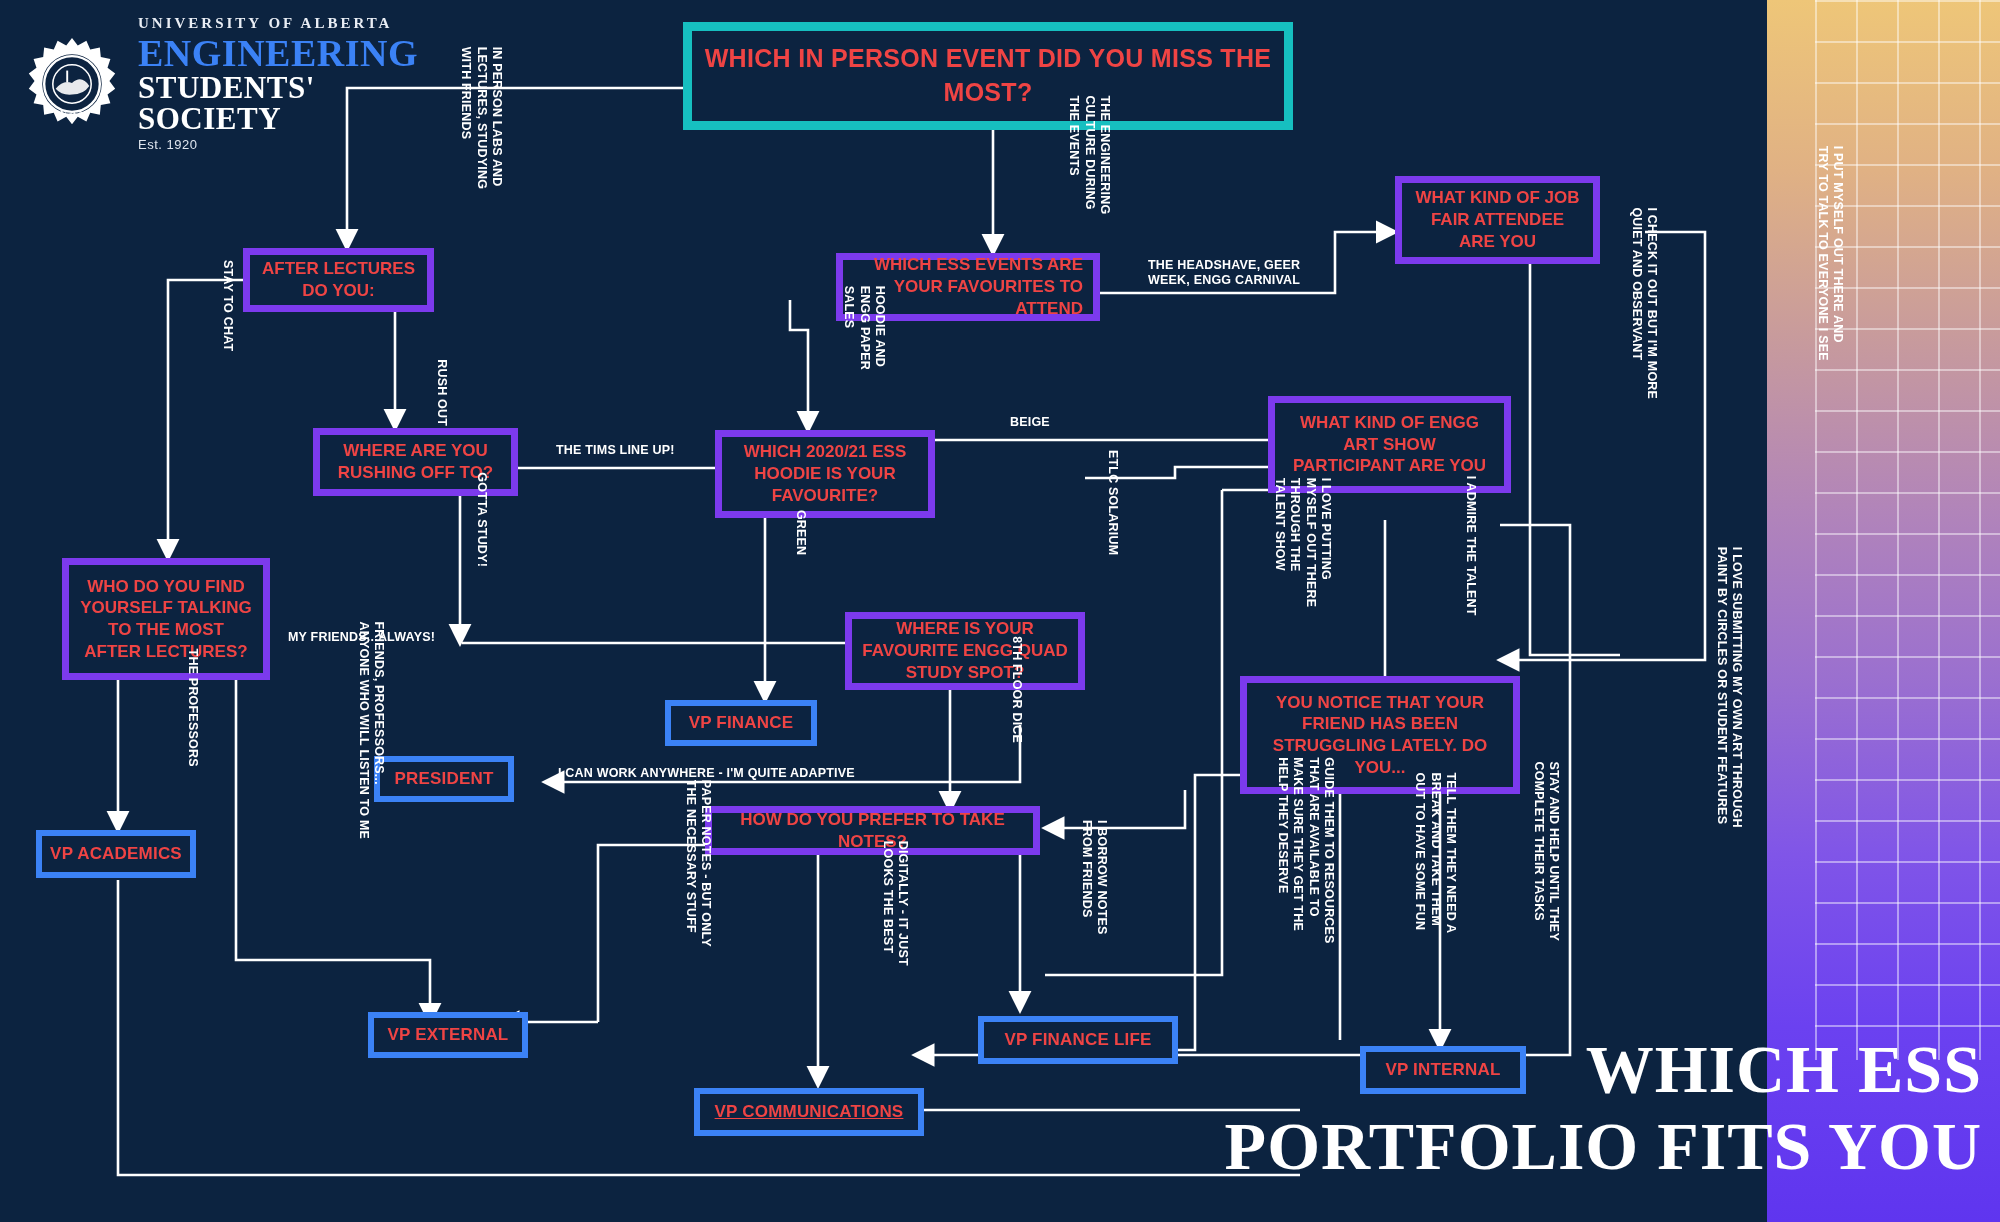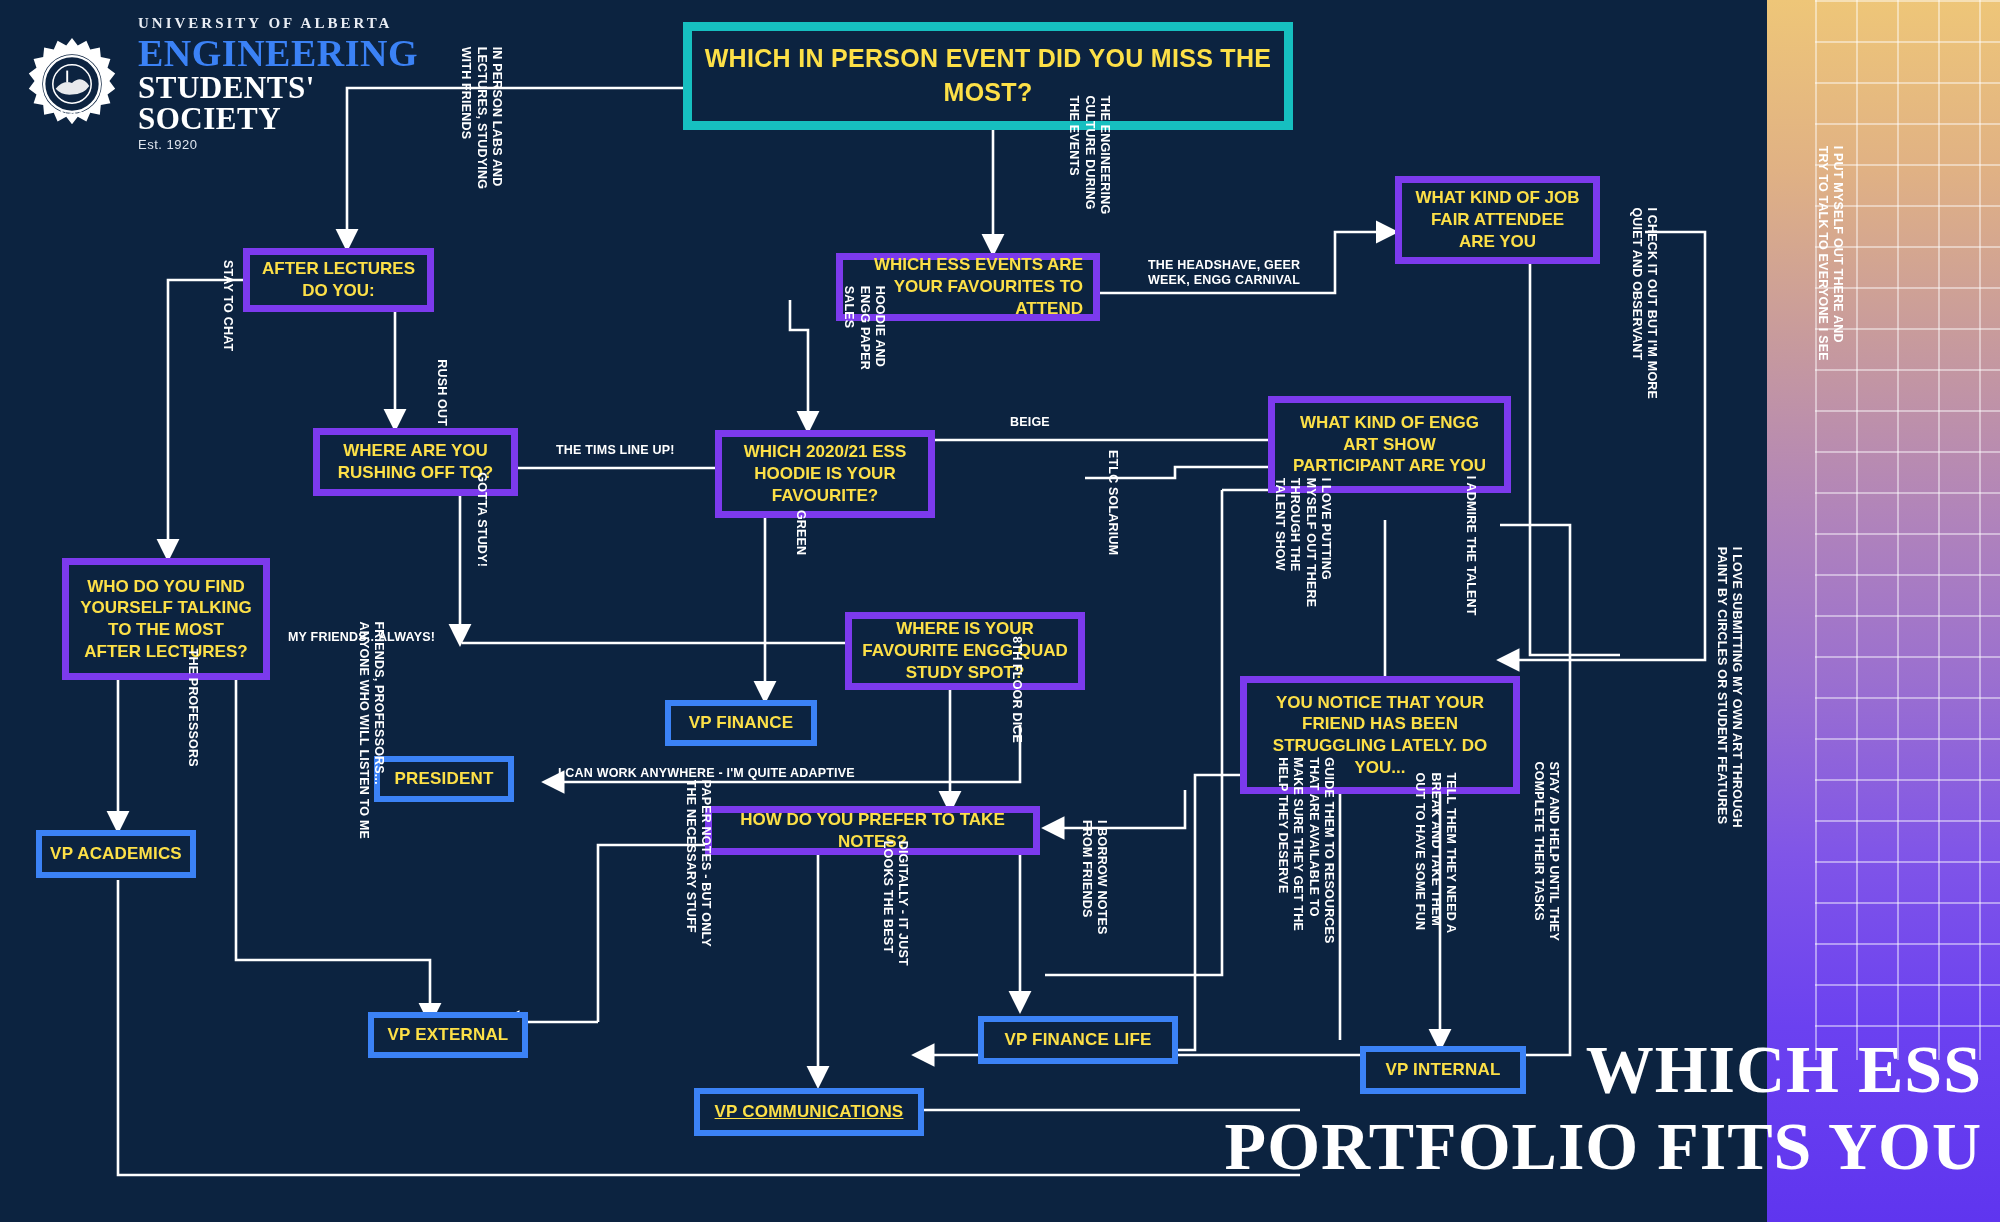--- a/index.html
+++ b/index.html
@@ -26,21 +26,21 @@
   .logo-text .l5{font-family:"Liberation Sans",sans-serif;font-size:13px;color:#dfe5ee;margin-top:4px;letter-spacing:.5px;}
 
   
   .headline{position:absolute;font-family:"Liberation Serif",serif;font-weight:bold;color:#fff;
             letter-spacing:1px;line-height:1;z-index:6;}
   .headline.l1{right:18px;top:1035px;font-size:68px;}
   .headline.l2{right:18px;top:1112px;font-size:68px;}
 
   
   .node{position:absolute;box-sizing:border-box;display:flex;align-items:center;justify-content:center;
-        text-align:center;font-weight:bold;color:#fde047;background:#0c2340;z-index:4;}
+        text-align:center;font-weight:bold;color:#ef4444;background:#0c2340;z-index:4;}
   .node.q{border:7px solid #7c3aed;padding:8px 10px;font-size:17px;line-height:1.28;}
   .node.title{border:9px solid #16bfc0;padding:14px 12px;font-size:25px;line-height:1.35;letter-spacing:.3px;}
   .node.out{border:6px solid #3b82f6;padding:6px 8px;font-size:17px;line-height:1.2;letter-spacing:.2px;}
 
   
   .lbl{position:absolute;color:#fff;font-weight:bold;font-size:12.5px;line-height:1.22;z-index:5;
        letter-spacing:.2px;white-space:pre-line;}
   .rot90{transform:rotate(90deg);}
 
   svg.edges{position:absolute;left:0;top:0;width:2000px;height:1222px;z-index:2;}

